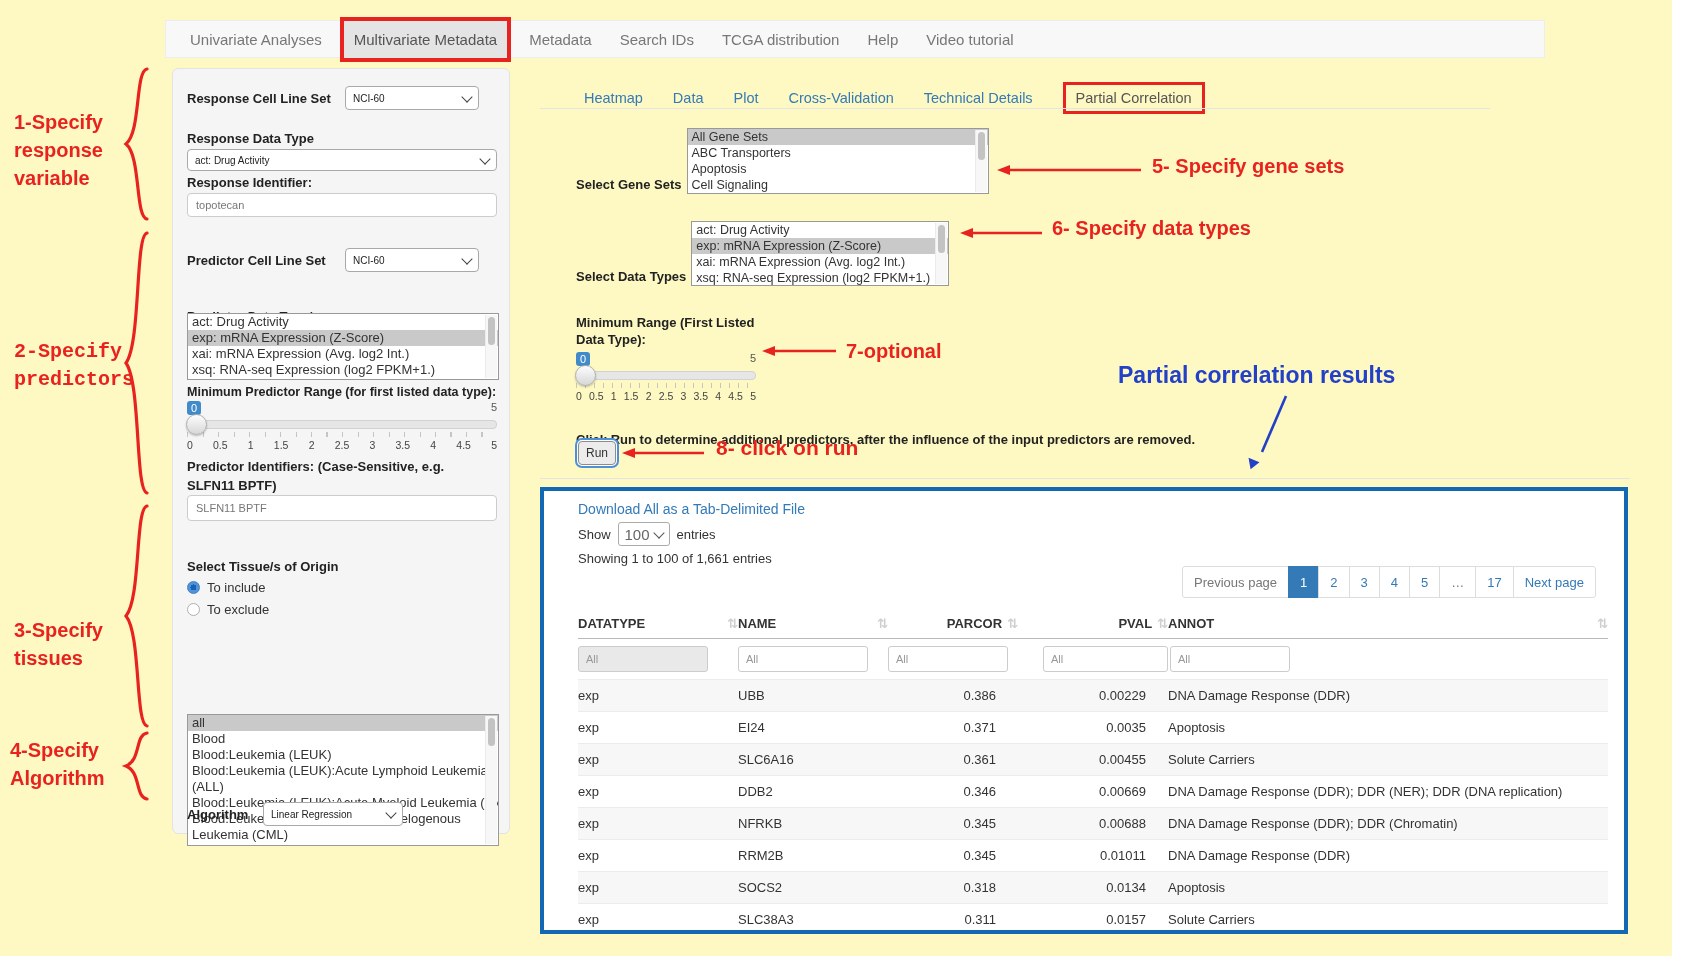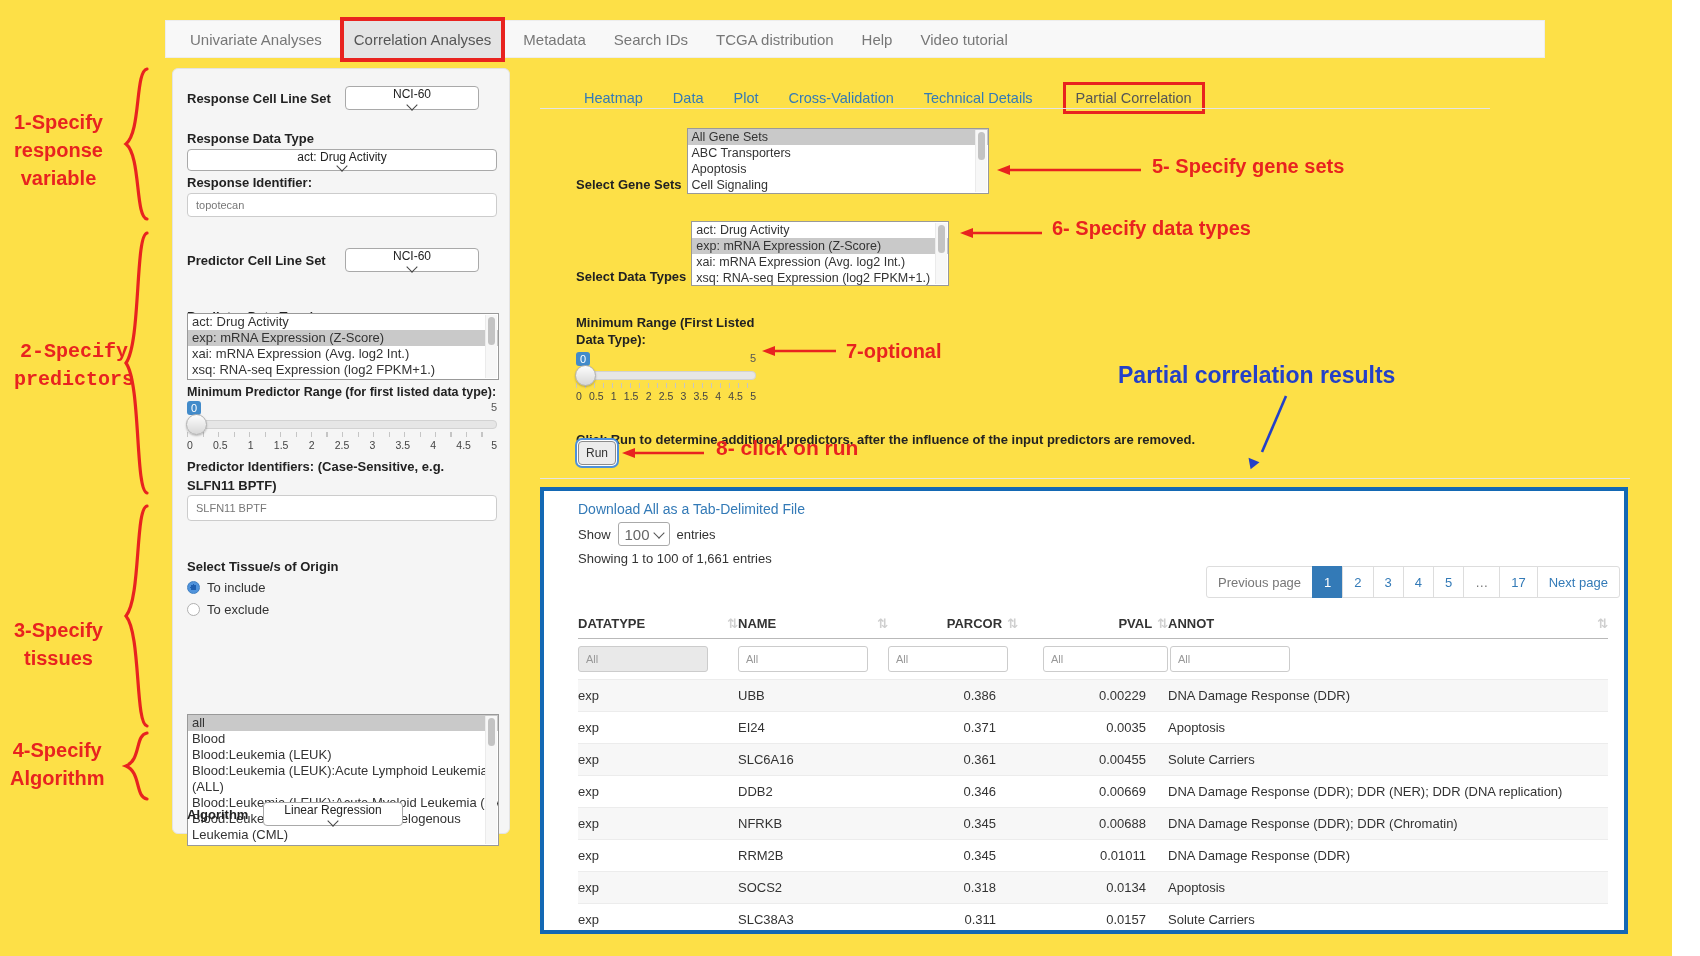--- a/index.html
+++ b/index.html
@@ -1,31 +1,31 @@
 <!DOCTYPE html>
 <html><head>
 <meta charset="utf-8">
 <style>
   html,body{margin:0;padding:0;background:#fff;}
-  .page{position:relative;width:1672px;height:956px;background:#fde047;
+  .page{position:relative;width:1672px;height:956px;background:#fef9c3;
         font-family:"Liberation Sans",sans-serif;color:#333;overflow:hidden;font-size:13px;}
 
   
   .navbar{position:absolute;left:165px;top:20px;width:1380px;height:38px;background:#f8f8f8;
           border:1px solid #ededed;display:flex;align-items:center;padding-left:10px;box-sizing:border-box;}
   .nav-item{font-size:15px;color:#777;padding:0 14px;white-space:nowrap;cursor:pointer;}
   .nav-item.active{color:#555;background:#e4e4e4;border:4px solid #e8231f;padding:10px 10px;margin:0 4px;}
 
   
   .sidebar{position:absolute;left:172px;top:68px;width:338px;height:766px;background:#f5f5f5;
            border:1px solid #e3e3e3;border-radius:6px;box-sizing:border-box;}
   .abs{position:absolute;}
   .s-label{font-weight:bold;font-size:13px;color:#222;}
   .sel-box{background:#fff;border:1px solid #a9a9a9;border-radius:4px;height:24px;display:flex;
-           align-items:center;justify-content:space-between;padding:0 7px;box-sizing:border-box;font-size:12px;color:#222;cursor:pointer;flex-direction:column;}
+           align-items:center;justify-content:space-between;padding:0 7px;box-sizing:border-box;font-size:10px;color:#222;cursor:pointer;}
   .chev{width:7px;height:7px;border-right:1.8px solid #444;border-bottom:1.8px solid #444;
         transform:rotate(45deg);margin-top:-3px;flex:0 0 auto;}
   .txt-input{background:#fff;border:1px solid #ccc;border-radius:4px;box-sizing:border-box;
              font-family:"Liberation Sans",sans-serif;font-size:11px;color:#777;padding:0 8px;outline:none;}
   .listbox{position:relative;background:#fff;border:1px solid #999;box-sizing:border-box;
            overflow:hidden;font-size:13px;line-height:16px;color:#333;}
   .lb-opt{padding:0 4px;white-space:nowrap;cursor:default;}
   .lb-opt.wrap{white-space:normal;}
   .lb-opt.sel{background:#c9c9c9;}
   .lb-scroll{position:absolute;top:1px;right:1px;bottom:1px;width:11px;background:#f7f7f7;border-left:1px solid #ebebeb;}
@@ -60,21 +60,21 @@
            box-shadow:0 0 0 1px #fff,0 0 0 3px #4d90d9;}
 
   
   .results-box{position:absolute;left:540px;top:487px;width:1088px;height:447px;border:4px solid #1368b4;
                box-sizing:border-box;background:#fff;}
   .link{color:#337ab7;font-size:14px;cursor:pointer;text-decoration:none;}
   .show-row{display:flex;align-items:center;gap:7px;font-size:13px;color:#333;}
   .mini-select{width:52px;height:24px;background:#fff;border:1px solid #aaa;border-radius:3px;display:flex;
                align-items:center;justify-content:space-between;padding:0 6px;box-sizing:border-box;
                font-size:15px;color:#666;cursor:pointer;}
-  .pagination{position:absolute;right:4px;top:75px;display:flex;font-size:13px;align-items:flex-end;}
+  .pagination{position:absolute;right:28px;top:75px;display:flex;font-size:13px;align-items:flex-end;}
   .pg-btn{border:1px solid #ddd;background:#fff;color:#337ab7;height:30px;display:flex;align-items:center;
           padding:0 11px;margin-left:-1px;cursor:pointer;white-space:nowrap;}
   .pg-btn.muted{color:#777;cursor:default;}
   .pg-btn.active{background:#337ab7;border-color:#337ab7;color:#fff;}
   .pg-btn:first-child{border-radius:3px 0 0 3px;}
   .pg-btn:last-child{border-radius:0 3px 3px 0;}
 
   .dtable{position:absolute;left:34px;right:16px;top:117px;}
   .trow{display:grid;grid-template-columns:160px 150px 130px 150px 1fr;align-items:center;}
   .thead{height:30px;border-bottom:1px solid #b9b9b9;}
@@ -85,32 +85,32 @@
   .tfilter{height:40px;}
   .f-input{width:130px;height:26px;border:1px solid #ccc;border-radius:3px;box-sizing:border-box;
            font-family:"Liberation Sans",sans-serif;font-size:11px;color:#555;padding:0 7px;background:#fff;outline:none;}
   .f-input.gray{background:#e9e9e9;}
   .f-input::placeholder{color:#999;}
   .tbody .trow{height:31px;border-top:1px solid #ececec;font-size:13px;color:#333;}
   .tbody .trow:nth-child(odd){background:#f7f7f7;}
   .td.right{text-align:right;padding-right:22px;}
 
   
-  .ann-red{position:absolute;color:#e8231f;font-weight:bold;font-size:20px;line-height:28px;white-space:pre-line;text-align:center;}
+  .ann-red{position:absolute;color:#e8231f;font-weight:bold;font-size:20px;line-height:28px;white-space:pre-line;}
   .ann-blue{position:absolute;color:#2340c8;font-weight:bold;font-size:23px;white-space:nowrap;}
   .ann-svg{position:absolute;}
 </style>
 </head>
 <body>
 
 <div class="page">
 
   <div class="navbar">
     <div class="nav-item">Univariate Analyses</div>
-    <div class="nav-item active">Correlation Analyses</div>
+    <div class="nav-item active">Multivariate Metadata</div>
     <div class="nav-item">Metadata</div>
     <div class="nav-item">Search IDs</div>
     <div class="nav-item">TCGA distribution</div>
     <div class="nav-item">Help</div>
     <div class="nav-item">Video tutorial</div>
   </div>
 
   <div class="sidebar">
 
     <span class="abs s-label" style="left:14px;top:22px;">Response Cell Line Set</span>

